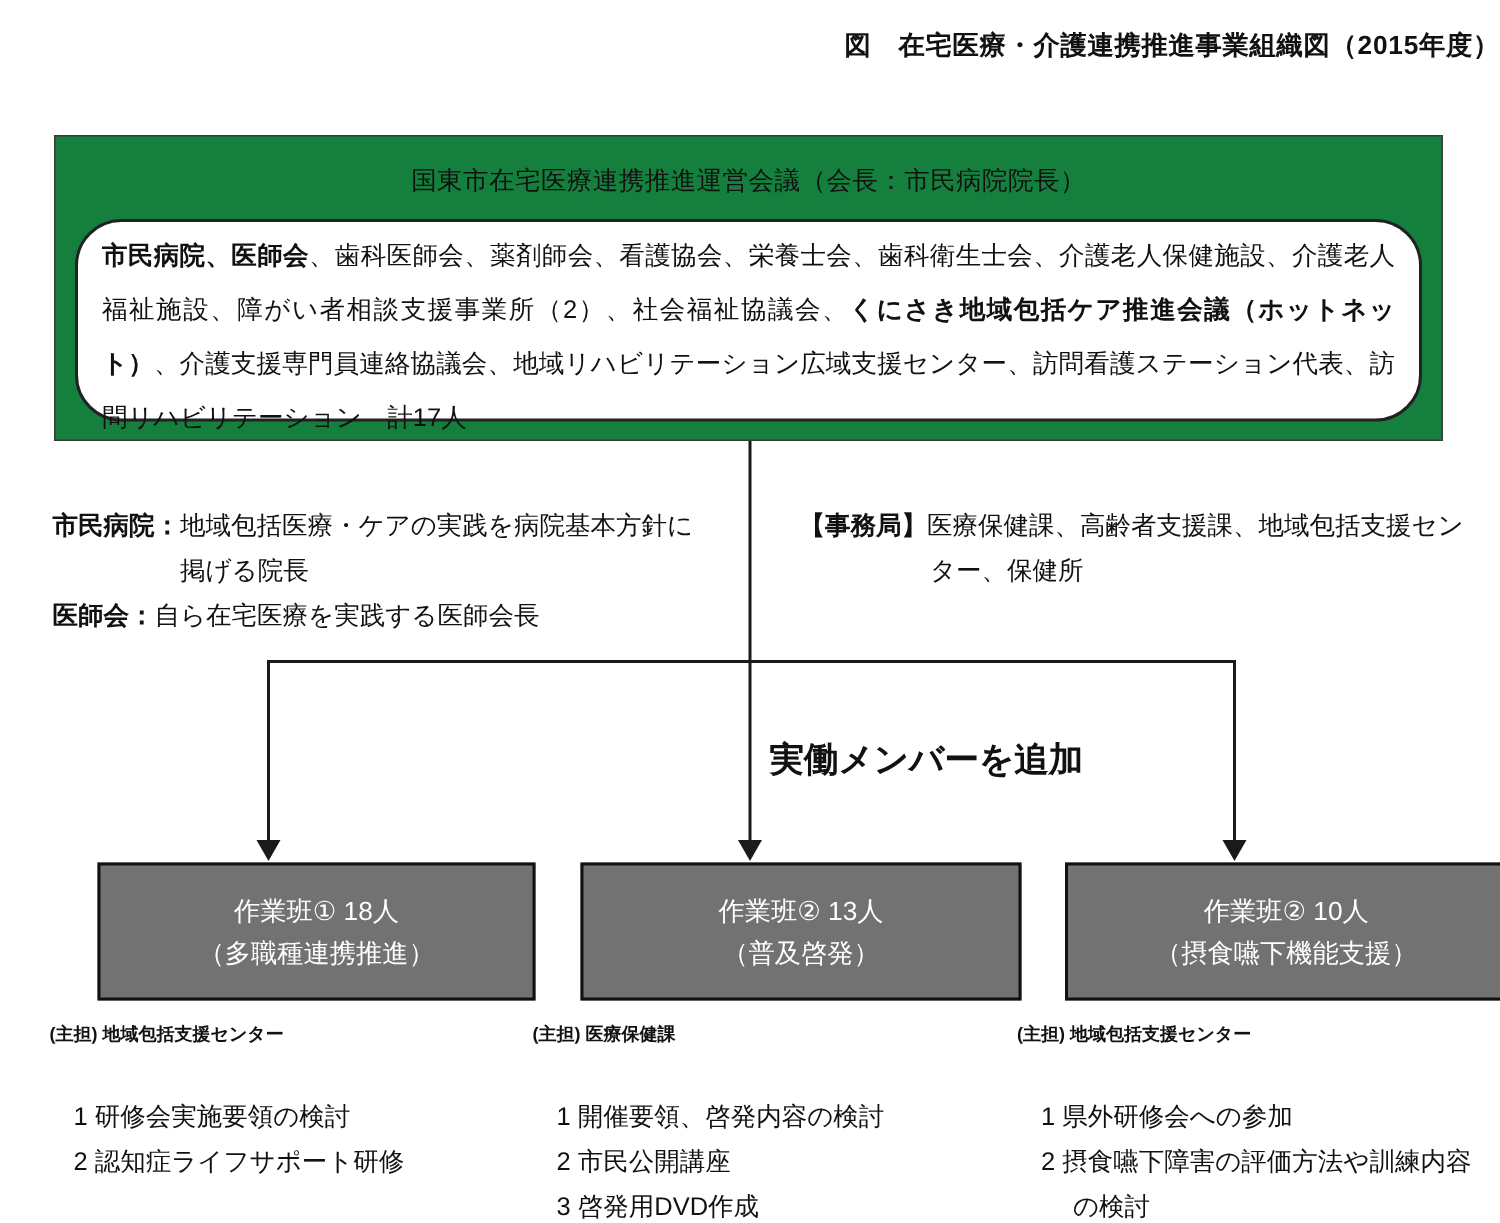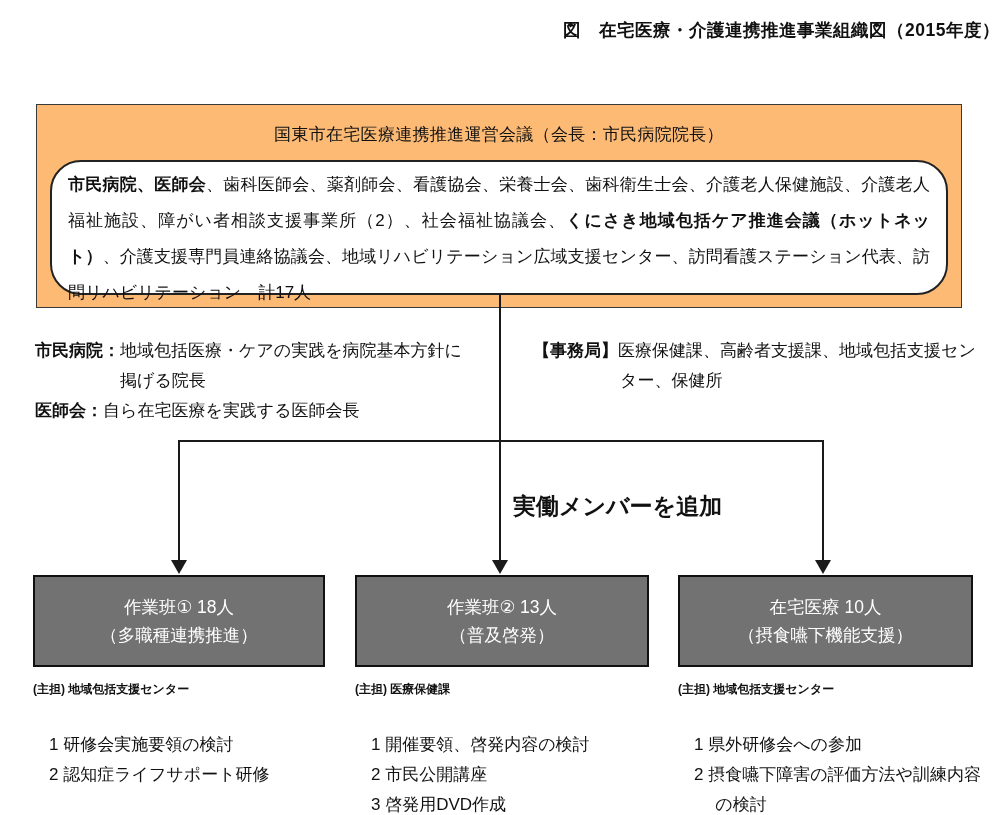--- a/index.html
+++ b/index.html
@@ -2,22 +2,22 @@
 <html><head>
 <meta charset="utf-8">
 <style>
   html,body{margin:0;padding:0;background:#ffffff;}
   body{font-family:"Liberation Sans","DejaVu Sans",sans-serif;color:#111;}
   .stage{position:relative;width:1000px;height:815px;background:#fff;overflow:hidden;}
 
   .fig-title{position:absolute;top:18px;left:0;width:1000px;text-align:right;
     font-size:17.5px;font-weight:bold;letter-spacing:0.5px;}
 
-  .council-box{position:absolute;left:36px;top:104px;width:926px;height:204px;
-    background:#fdba74;border:1.5px solid #3a3a3a;box-sizing:border-box;}
+  .council-box{position:absolute;left:36px;top:90px;width:926px;height:204px;
+    background:#15803d;border:1.5px solid #3a3a3a;box-sizing:border-box;}
   .council-header{position:absolute;top:18px;left:0;width:100%;text-align:center;
     font-size:17px;letter-spacing:0.3px;}
   .members-box{position:absolute;left:13px;right:13px;top:55px;bottom:12px;
     background:#ffffff;border:2px solid #222;border-radius:31px;box-sizing:border-box;
     padding:5px 16px 0 16px;font-size:17px;line-height:36px;text-align:justify;}
 
   .note-left{position:absolute;left:35px;top:336px;width:470px;font-size:17px;line-height:30px;}
   .note-left .indent{margin-left:85px;}
   .note-right{position:absolute;left:533px;top:336px;width:450px;font-size:17px;line-height:30px;}
   .note-right .indent{margin-left:87px;}
@@ -31,21 +31,21 @@
   .v-right{left:822px;top:440px;height:124px;}
   .arrowhead{position:absolute;width:0;height:0;top:560px;
     border-left:8px solid transparent;border-right:8px solid transparent;
     border-top:14px solid #1a1a1a;}
   .ah-1{left:171px;} .ah-2{left:492px;} .ah-3{left:815px;}
   .arrow-label{position:absolute;left:513px;top:491px;font-size:23px;font-weight:bold;}
 
   .wg-box{position:absolute;top:575px;height:92px;background:#727272;
     border:2px solid #111;box-sizing:border-box;color:#ffffff;
     display:flex;flex-direction:column;justify-content:center;align-items:center;
-    font-size:17.5px;line-height:28px;text-align:right;}
+    font-size:17.5px;line-height:28px;text-align:right;margin-left:32px;}
   .wg-1{left:33px;width:292px;}
   .wg-2{left:355px;width:294px;}
   .wg-3{left:678px;width:295px;}
 
   .wg-lead{position:absolute;top:681px;font-size:12px;font-weight:bold;}
   .lead-1{left:33px;} .lead-2{left:355px;} .lead-3{left:678px;}
 
   .wg-tasks{position:absolute;top:714px;font-size:17px;line-height:30px;
     list-style:none;margin:16px;padding:0;}
   .tasks-1{left:33px;width:300px;}
@@ -90,21 +90,21 @@
 
   <div class="wg-box wg-1">
     <div>作業班① 18人</div>
     <div>（多職種連携推進）</div>
   </div>
   <div class="wg-box wg-2">
     <div>作業班② 13人</div>
     <div>（普及啓発）</div>
   </div>
   <div class="wg-box wg-3">
-    <div>在宅医療 10人</div>
+    <div>作業班② 10人</div>
     <div>（摂食嚥下機能支援）</div>
   </div>
 
   <div class="wg-lead lead-1">(主担) 地域包括支援センター</div>
   <div class="wg-lead lead-2">(主担) 医療保健課</div>
   <div class="wg-lead lead-3">(主担) 地域包括支援センター</div>
 
   <ul class="wg-tasks tasks-1">
     <li>1 研修会実施要領の検討</li>
     <li>2 認知症ライフサポート研修</li>

